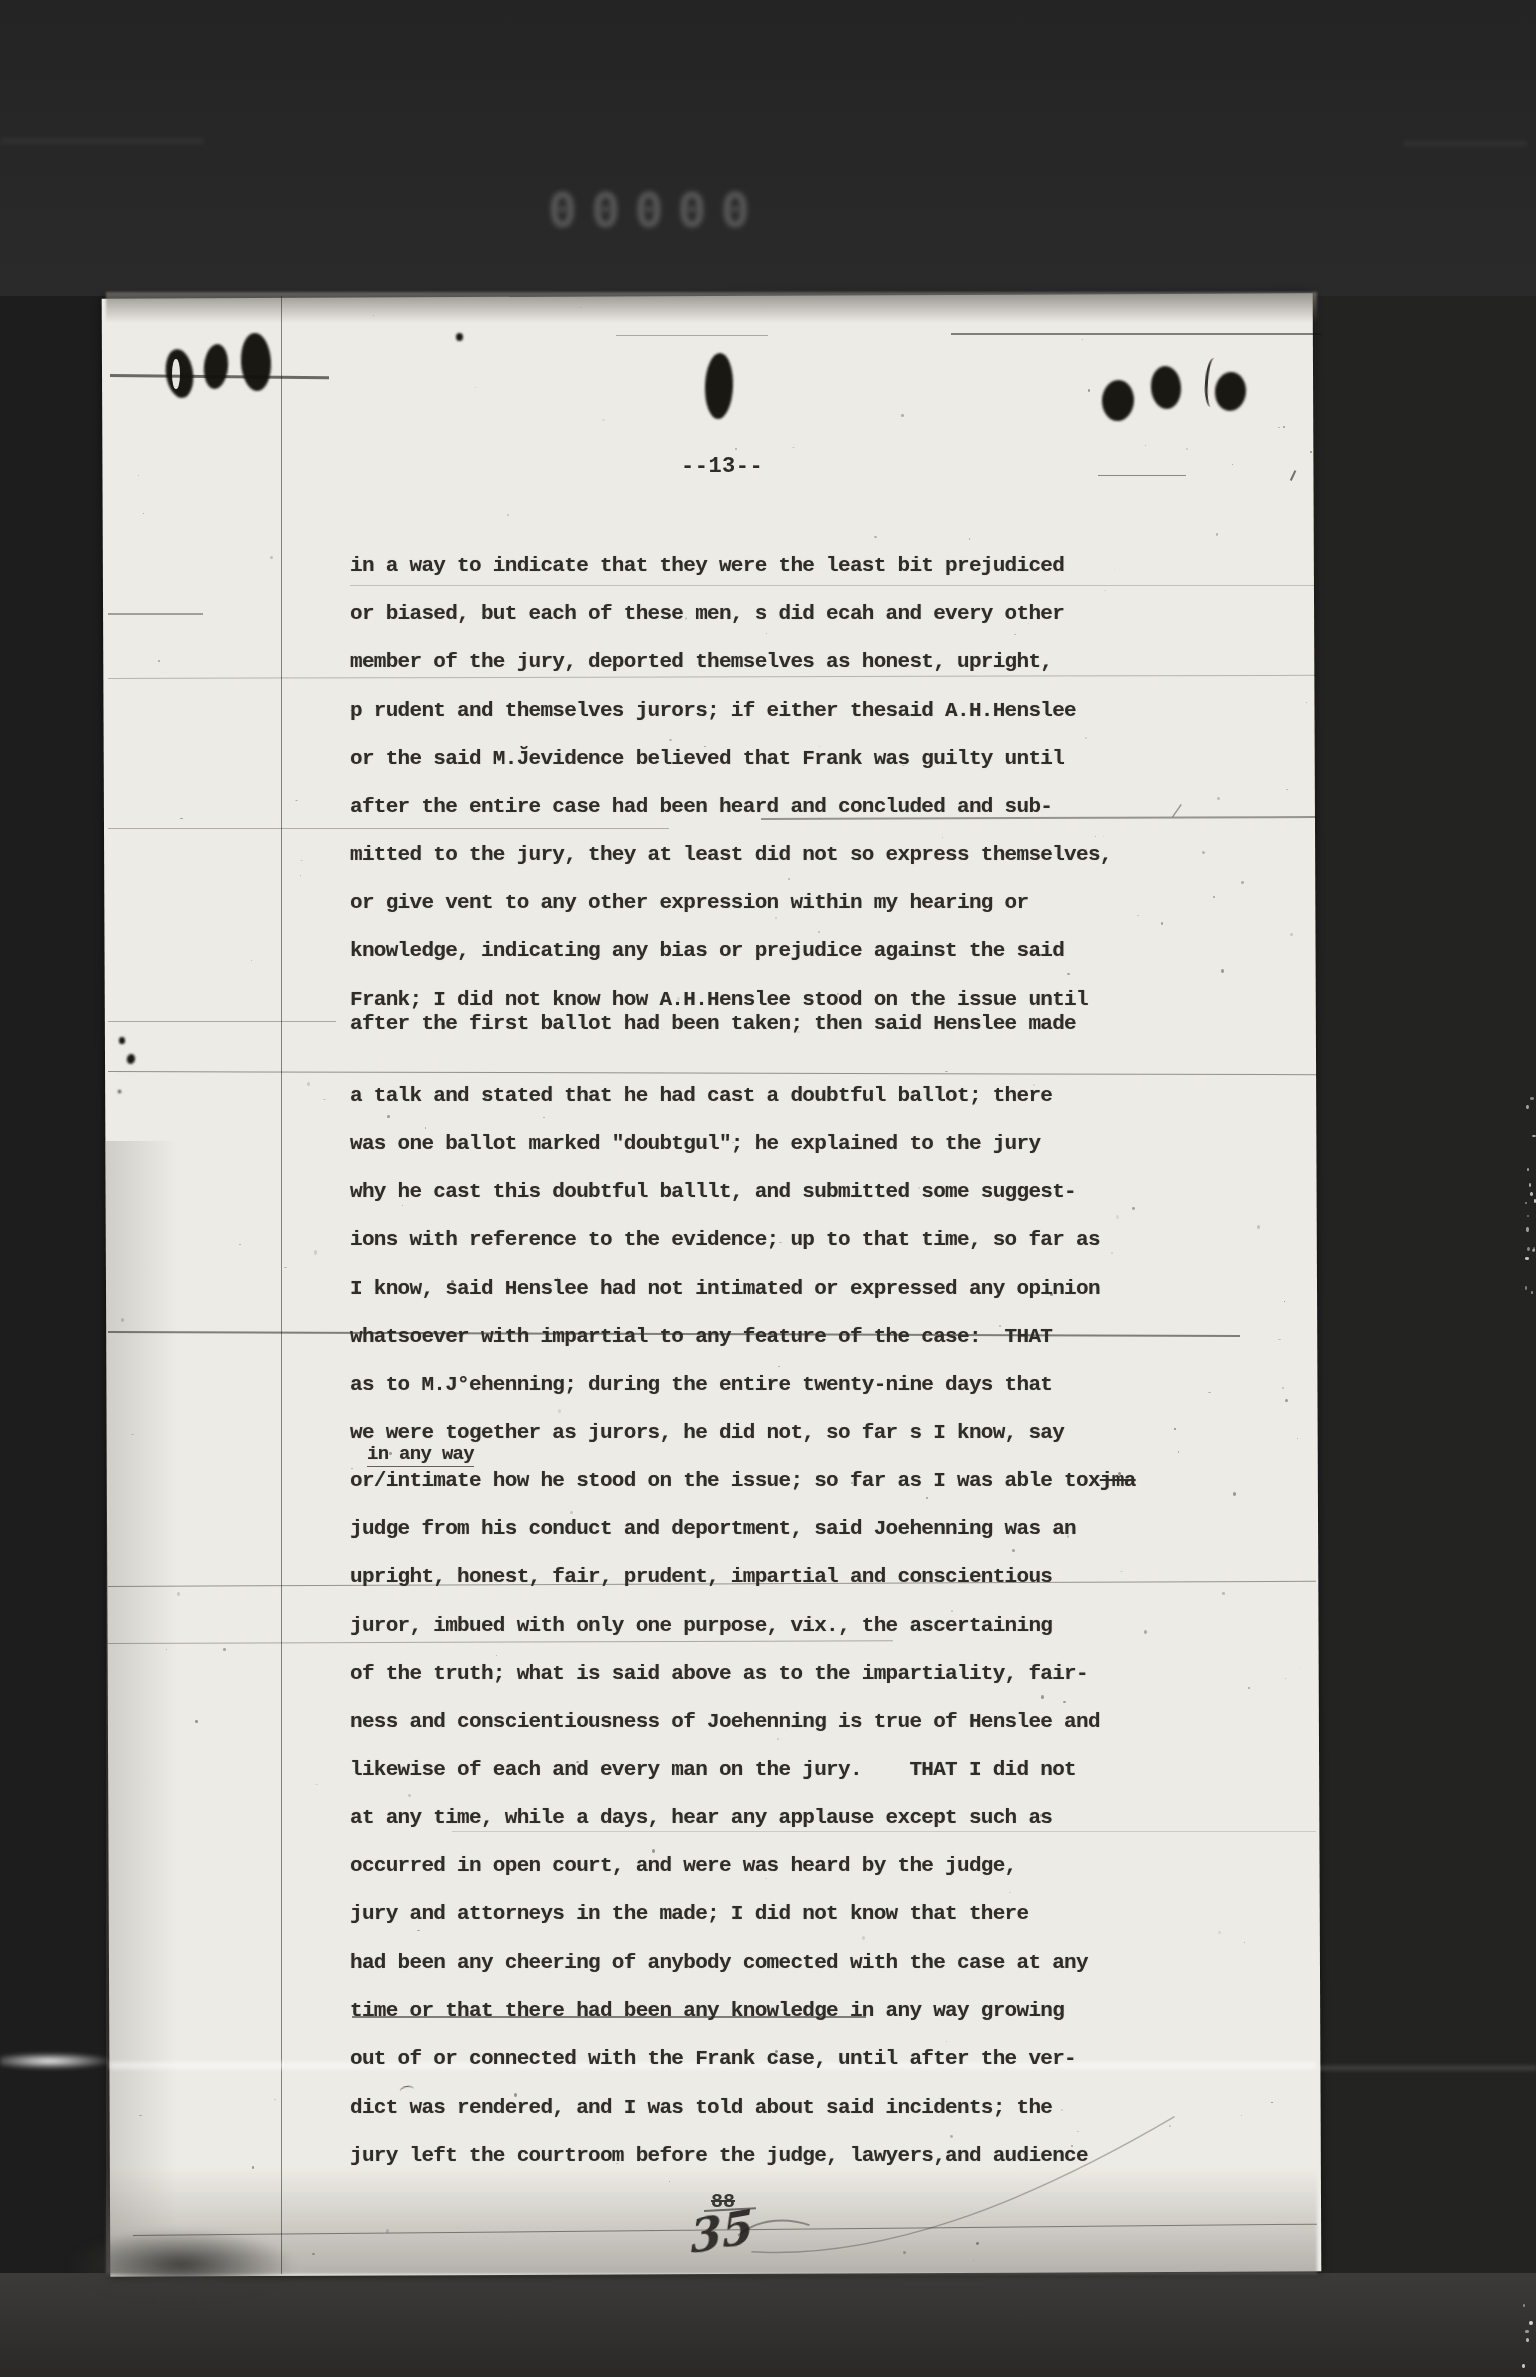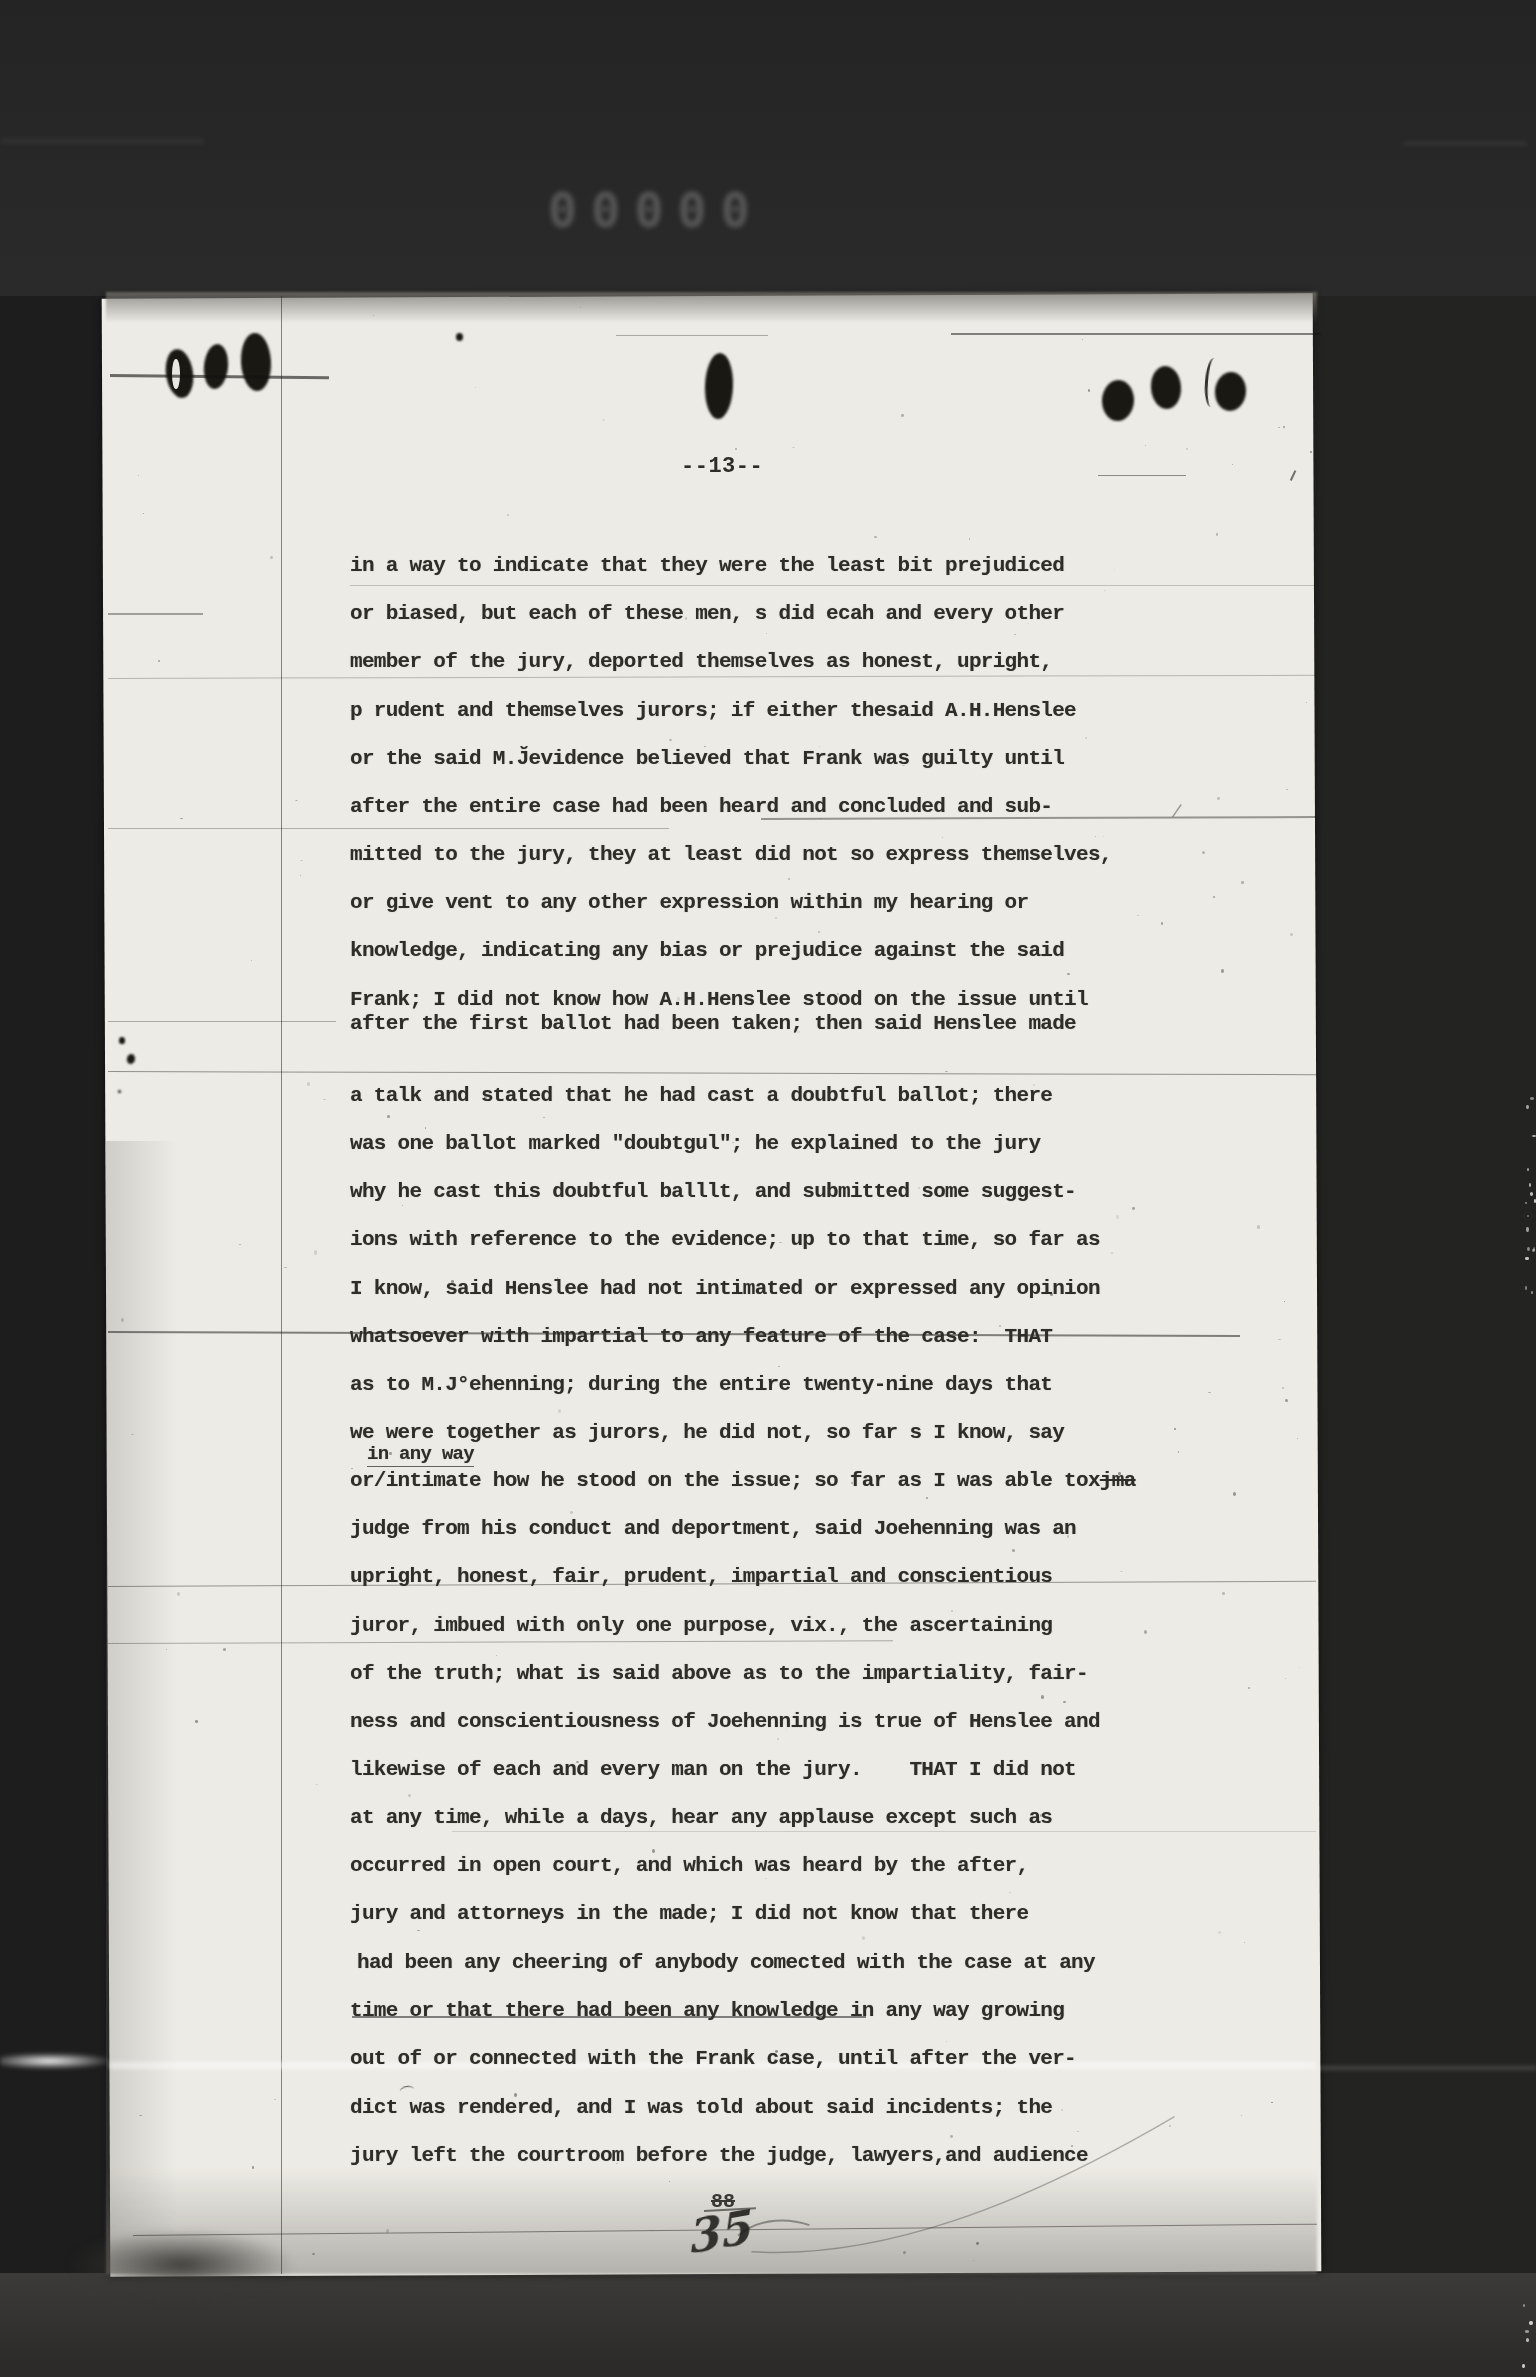--- a/index.html
+++ b/index.html
@@ -137,23 +137,23 @@
       <div class="line" style="top: 1373px; left: 350px;">as to M.J°ehenning; during the entire twenty-nine days that</div>
       <div class="line" style="top: 1421px; left: 350px;">we were together as jurors, he did not, so far s I know, say</div>
       <div class="line" style="top: 1469px; left: 350px;">or/intimate how he stood on the issue; so far as I was able tox<span class="strike">jma</span></div>
       <div class="line" style="top: 1517px; left: 350px;">judge from his conduct and deportment, said Joehenning was an</div>
       <div class="line" style="top: 1565px; left: 350px;">upright, honest, fair, prudent, impartial and conscientious</div>
       <div class="line" style="top: 1614px; left: 350px;">juror, imbued with only one purpose, vix., the ascertaining</div>
       <div class="line" style="top: 1662px; left: 350px;">of the truth; what is said above as to the impartiality, fair-</div>
       <div class="line" style="top: 1710px; left: 350px;">ness and conscientiousness of Joehenning is true of Henslee and</div>
       <div class="line" style="top: 1758px; left: 350px;">likewise of each and every man on the jury.    THAT I did not</div>
       <div class="line" style="top: 1806px; left: 350px;">at any time, while a days, hear any applause except such as</div>
-      <div class="line" style="top: 1854px; left: 350px;">occurred in open court, and which was heard by the after,</div>
+      <div class="line" style="top: 1854px; left: 350px;">occurred in open court, and were was heard by the judge,</div>
       <div class="line" style="top: 1902px; left: 350px;">jury and attorneys in the made; I did not know that there</div>
-      <div class="line" style="top: 1951px; left: 350px; margin-left: 7px;">had been any cheering of anybody comected with the case at any</div>
+      <div class="line" style="top: 1951px; left: 350px;">had been any cheering of anybody comected with the case at any</div>
       <div class="line" style="top: 1999px; left: 350px;">time or that there had been any knowledge in any way growing</div>
       <div class="line" style="top: 2047px; left: 350px;">out of or connected with the Frank case, until after the ver-</div>
       <div class="line" style="top: 2096px; left: 350px;">dict was rendered, and I was told about said incidents; the</div>
       <div class="line" style="top: 2144px; left: 350px;">jury left the courtroom before the judge, lawyers,and audience</div>
       <div class="line insert-line" style="top: 1443px; left: 367px;">in any way</div>
     </div>
 
   <div class="typed88 strike">88</div>
   <div class="hand35">35</div>
 

